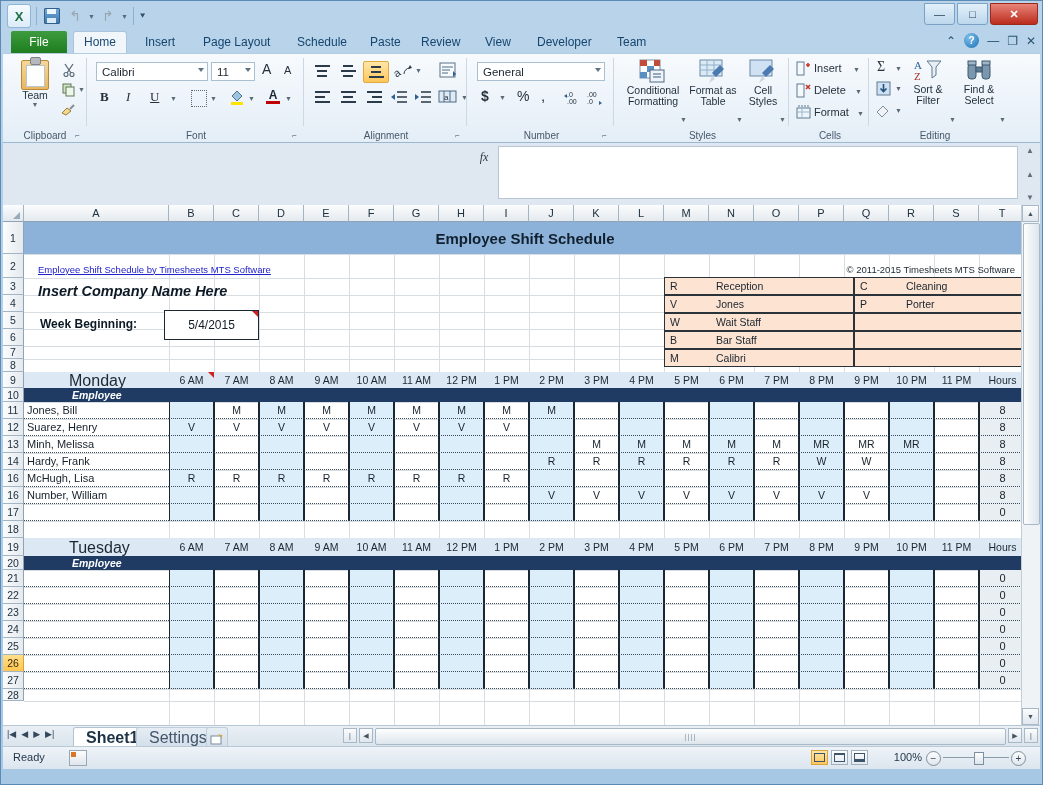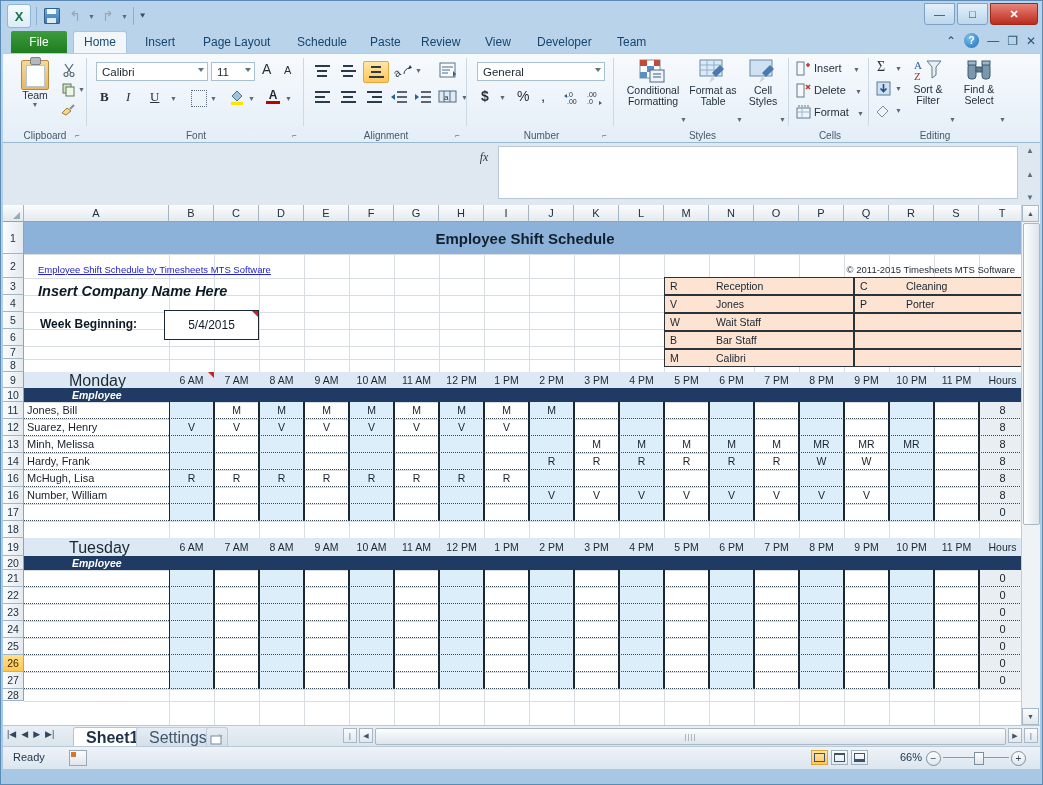--- a/index.html
+++ b/index.html
@@ -1168,21 +1168,21 @@
       <div class="vbtn on">
           <i class="vgrid"></i>
         </div>
       <div class="vbtn">
           <i class="vgrid" style="border-width:2px 1px 1px 1px;"></i>
         </div>
       <div class="vbtn">
           <i class="vgrid" style="border-bottom-width:3px;"></i>
         </div>
     </div>
-    <div class="zoomlbl">66%</div>
+    <div class="zoomlbl">100%</div>
     <div class="zslider">
       <div class="zcirc" style="left:0;">−</div>
       <div class="ztrack"></div>
       <div class="zthumb"></div>
       <div class="zcirc" style="right:0;">+</div>
     </div>
   </div>
 
 </div>
 

